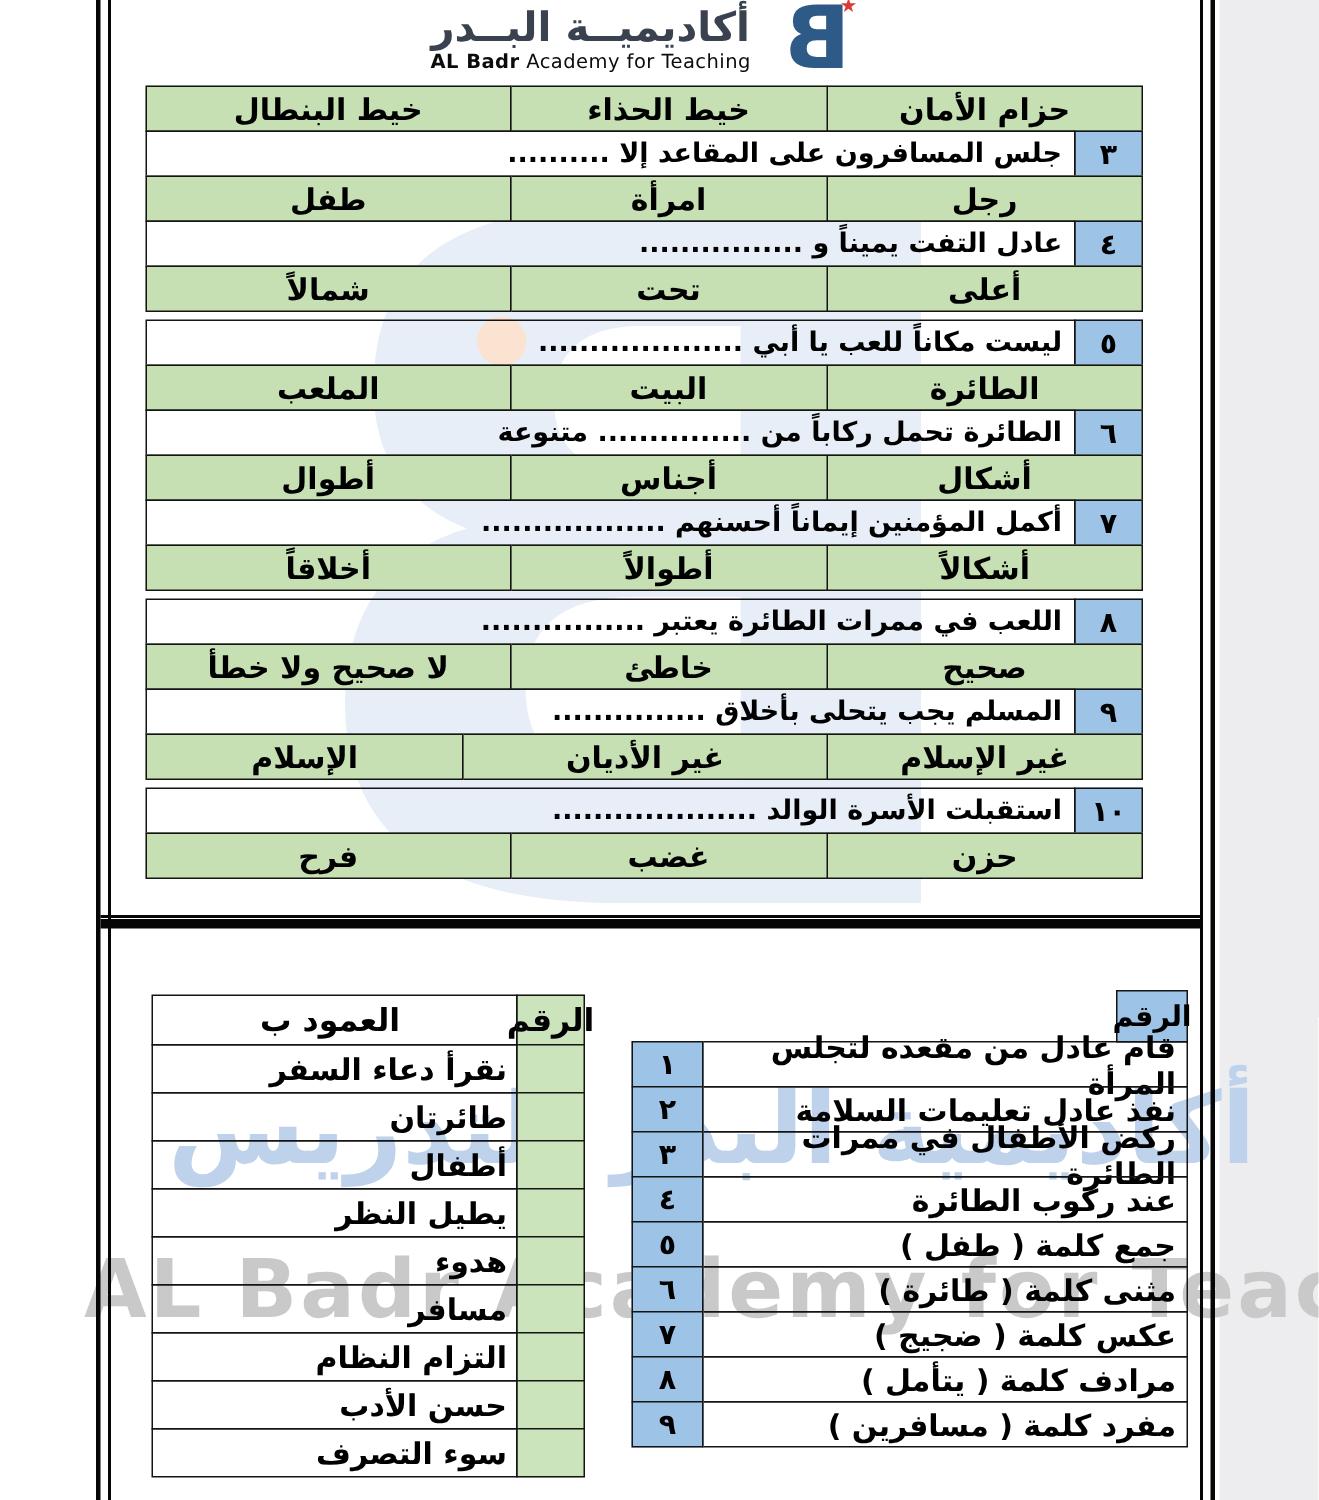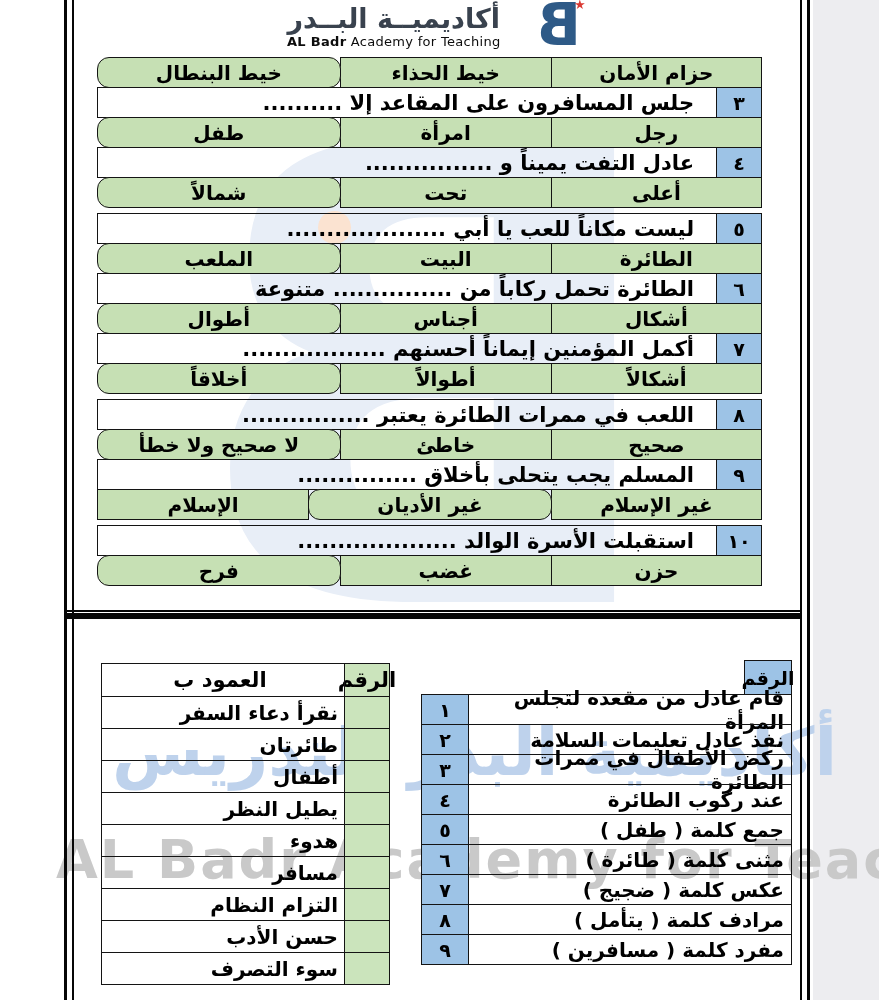--- a/index.html
+++ b/index.html
@@ -28,43 +28,43 @@
              border-radius:50%; background:#fbe3d1; z-index:1; }
   .wm-ar { position:absolute; right:42px; top:714px; z-index:1;
            direction:rtl; white-space:nowrap; font-weight:bold;
            font-size:66px; color:#bed2ec; letter-spacing:1px; }
   .wm-en { position:absolute; left:56px; top:828px; z-index:1;
            white-space:nowrap; font-weight:bold;
            font-size:54px; color:#c9c9c9; letter-spacing:2px; }
 
   
   .logo { position:absolute; left:287px; top:2px; z-index:5;
-          display:flex; align-items:center; gap:24px; }
+          display:flex; align-items:center; gap:10px; }
   .logo-text { text-align:center; }
   .logo-ar { direction:rtl; font-weight:bold; font-size:27px; color:#39424e; line-height:30px; }
   .logo-en { font-size:13px; color:#0c0c0c; letter-spacing:0.3px; }
   .logo-en b { font-weight:bold; }
   .logo-icon { position:relative; width:56px; height:48px; }
   .logo-b { display:block; font-size:58px; line-height:46px; font-weight:bold;
             color:#2e5a87; transform:scaleX(-1); }
   .logo-star { position:absolute; top:-5px; right:-5px; font-size:13px; color:#da3a33; }
 
   
   .quiz { position:absolute; left:97px; top:57px; width:665px; z-index:3; }
   .row { display:flex; direction:rtl; }
   .row + .row { margin-top:-1px; }
   .row.gap { margin-top:5px; }
   .cell { border:1px solid #141414; height:31px;
           display:flex; align-items:center; justify-content:center;
           font-weight:bold; font-size:20px; }
   .cell + .cell { margin-inline-start:-1px; }
   .opt-cell { background:#c6e0b4; }
-  .w1 { width:222px;text-align:center; } .w2 { width:223px; } .w3 { width:256px;border-radius:12px; }
+  .w1 { width:222px;text-align:center; } .w2 { width:223px; } .w3 { width:256px; }
   .q-cell { background:transparent; width:621px;
-            justify-content:flex-start; padding-right:22px; font-size:21px; }
+            justify-content:flex-start; padding-right:8px; font-size:18px; }
   .num-cell { background:#9dc3e6; width:46px; font-size:19px; }
 
   
   .match { position:absolute; z-index:3; }
   .match-a { left:420px; top:660px; width:372px; }
   .match-b { left:100px; top:663px; width:290px; }
   .m-row { display:flex; direction:rtl; }
   .m-row + .m-row { margin-top:-1px; }
   .m-cell { border:1px solid #141414; display:flex; align-items:center;
             justify-content:center; font-weight:bold; font-size:20px; }

